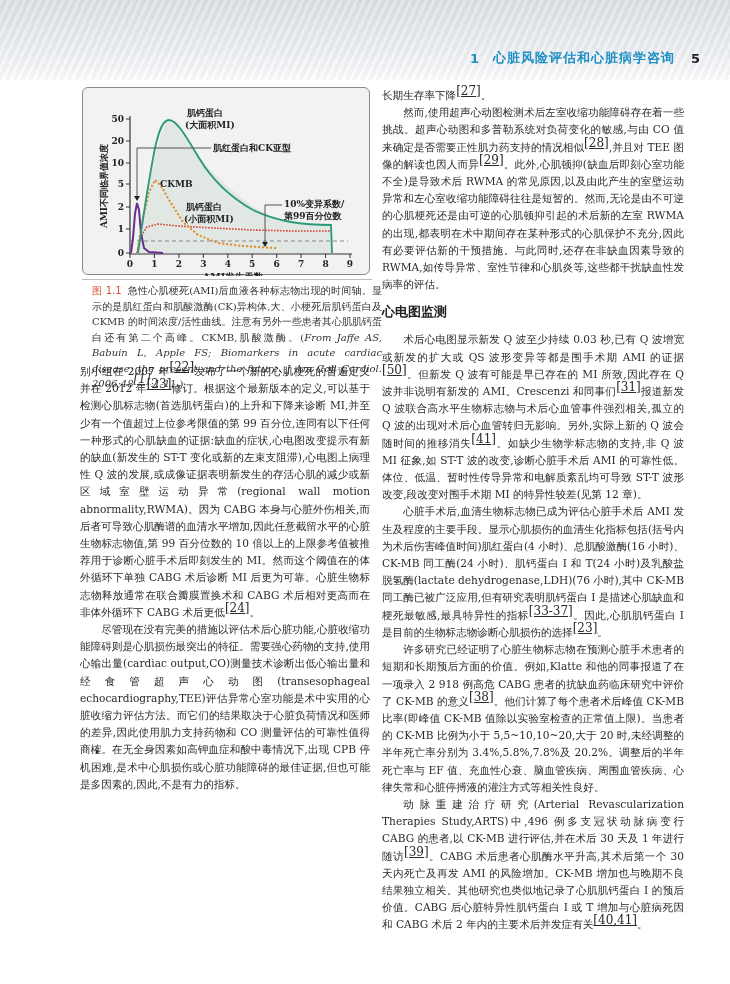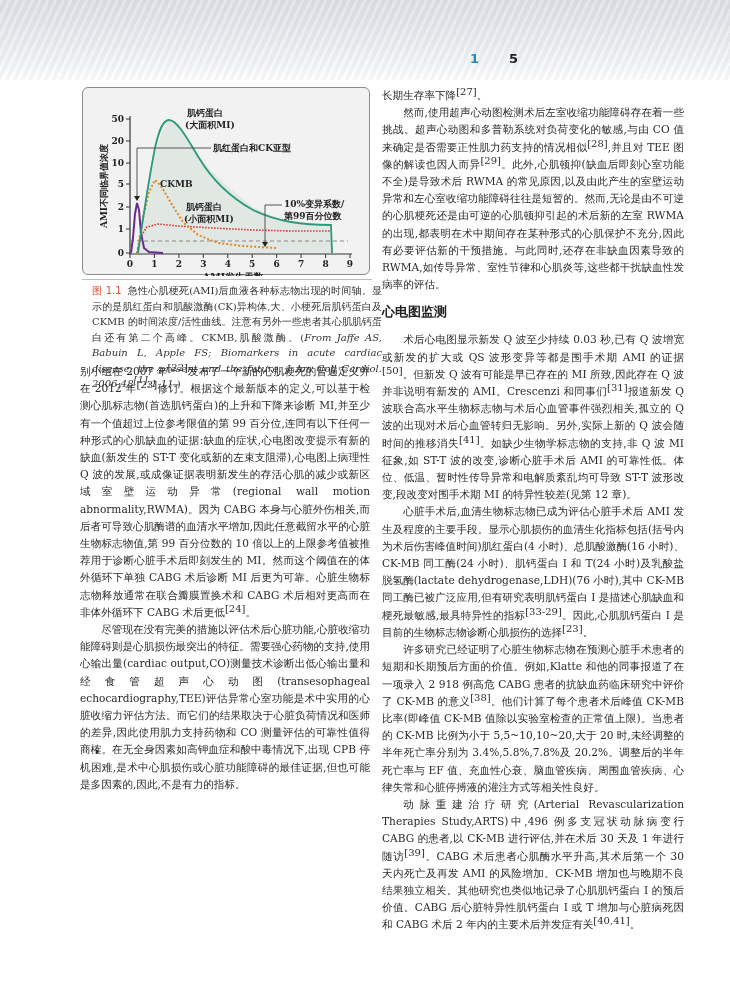--- a/index.html
+++ b/index.html
@@ -22,39 +22,40 @@
     .running-head .chap-num { color: #1d8fc4; margin-right: 14px; }
     .running-head .chap-title { color: #1d8fc4; letter-spacing: 1px; }
     .running-head .page-num { color: #222; margin-left: 16px; }
 
     .col { position: absolute; font-size: 10.6px; line-height: 17.2px; text-align: justify; color: #2a2a2a; }
     .col-left { left: 80px; top: 363px; width: 290px; }
     .col-right { left: 382px; top: 87px; width: 302px; }
     .col p { margin: 0; text-indent: 2em; }
     .col p.noindent { text-indent: 0; }
     .col h3 { font-family: Liberation Serif, serif; font-size: 13px; font-weight: bold; color: #222; margin: 10px 0 10px 0; line-height: 18px; }
-    sup { font-size: 10px; vertical-align: 4px; line-height: 0; }
+    sup { font-size: 12px; vertical-align: 4px; line-height: 0; text-decoration: underline; }
 
     .figure-box {
       position: absolute; left: 82px; top: 87px; width: 288px; height: 188px;
       border: 1.5px solid #8a8a8a; border-radius: 6px; background: #f2f2f2;
     }
     .figure-box svg { position: absolute; left: 0; top: 0; }
 
     .caption { position: absolute; left: 92px; top: 283px; width: 290px; font-size: 10px; line-height: 15.5px; color: #333; text-align: justify; }
     .caption .fig-label { color: #d9502f; font-family: "DejaVu Sans", "Liberation Sans", sans-serif; margin-right: 6px; }
     .caption .ital { font-style: italic; }
     .caption-rule { position: absolute; left: 82px; top: 279px; width: 290px; height: 1px; background: #bbb; }
   </style>
 </head>
 <body>
 
 <div class="header-band"></div>
 <div class="running-head">
   <span class="chap-num">1</span>
+  <span class="chap-title">心脏风险评估和心脏病学咨询</span>
   <span class="page-num">5</span>
 </div>
 
 <div class="figure-box">
   <svg width="288" height="188" viewBox="0 0 288 188" font-family="DejaVu Serif, serif">
 
     <path d="M55,165 L62,119 L70,75 L78,46 L85,32 L95,36 L110,60 L125,80 L145,99 L170,119 L195,131 L220,136 L248,137 L249,137 L249,165 Z" fill="#dfe6e1" opacity="0.9"></path>
 
     <line x1="47" y1="28" x2="47" y2="166" stroke="#333" stroke-width="1.2"></line>
     <line x1="46" y1="166" x2="269" y2="166" stroke="#333" stroke-width="1.2"></line>
@@ -133,16 +134,16 @@
 <div class="col col-left">
   <p class="noindent">别小组在 2007 年<sup>[22]</sup>发布了一个新的心肌梗死的普遍定义并在 2012 年<sup>[23]</sup>修订。根据这个最新版本的定义,可以基于检测心肌标志物(首选肌钙蛋白)的上升和下降来诊断 MI,并至少有一个值超过上位参考限值的第 99 百分位,连同有以下任何一种形式的心肌缺血的证据:缺血的症状,心电图改变提示有新的缺血(新发生的 ST-T 变化或新的左束支阻滞),心电图上病理性 Q 波的发展,或成像证据表明新发生的存活心肌的减少或新区域室壁运动异常(regional wall motion abnormality,RWMA)。因为 CABG 本身与心脏外伤相关,而后者可导致心肌酶谱的血清水平增加,因此任意截留水平的心脏生物标志物值,第 99 百分位数的 10 倍以上的上限参考值被推荐用于诊断心脏手术后即刻发生的 MI。然而这个阈值在的体外循环下单独 CABG 术后诊断 MI 后更为可靠。心脏生物标志物释放通常在联合瓣膜置换术和 CABG 术后相对更高而在非体外循环下 CABG 术后更低<sup>[24]</sup>。</p>
   <p>尽管现在没有完美的措施以评估术后心脏功能,心脏收缩功能障碍则是心肌损伤最突出的特征。需要强心药物的支持,使用心输出量(cardiac output,CO)测量技术诊断出低心输出量和经食管超声心动图(transesophageal echocardiography,TEE)评估异常心室功能是术中实用的心脏收缩力评估方法。而它们的结果取决于心脏负荷情况和医师的差异,因此使用肌力支持药物和 CO 测量评估的可靠性值得商榷。在无全身因素如高钾血症和酸中毒情况下,出现 CPB 停机困难,是术中心肌损伤或心脏功能障碍的最佳证据,但也可能是多因素的,因此,不是有力的指标。</p>
 </div>
 
 <div class="col col-right">
   <p class="noindent">长期生存率下降<sup>[27]</sup>。</p>
   <p>然而,使用超声心动图检测术后左室收缩功能障碍存在着一些挑战。超声心动图和多普勒系统对负荷变化的敏感,与由 CO 值来确定是否需要正性肌力药支持的情况相似<sup>[28]</sup>,并且对 TEE 图像的解读也因人而异<sup>[29]</sup>。此外,心肌顿抑(缺血后即刻心室功能不全)是导致术后 RWMA 的常见原因,以及由此产生的室壁运动异常和左心室收缩功能障碍往往是短暂的。然而,无论是由不可逆的心肌梗死还是由可逆的心肌顿抑引起的术后新的左室 RWMA 的出现,都表明在术中期间存在某种形式的心肌保护不充分,因此有必要评估新的干预措施。与此同时,还存在非缺血因素导致的 RWMA,如传导异常、室性节律和心肌炎等,这些都干扰缺血性发病率的评估。</p>
   <h3>心电图监测</h3>
   <p>术后心电图显示新发 Q 波至少持续 0.03 秒,已有 Q 波增宽或新发的扩大或 QS 波形变异等都是围手术期 AMI 的证据<sup>[50]</sup>。但新发 Q 波有可能是早已存在的 MI 所致,因此存在 Q 波并非说明有新发的 AMI。Crescenzi 和同事们<sup>[31]</sup>报道新发 Q 波联合高水平生物标志物与术后心血管事件强烈相关,孤立的 Q 波的出现对术后心血管转归无影响。另外,实际上新的 Q 波会随时间的推移消失<sup>[41]</sup>。如缺少生物学标志物的支持,非 Q 波 MI 征象,如 ST-T 波的改变,诊断心脏手术后 AMI 的可靠性低。体位、低温、暂时性传导异常和电解质紊乱均可导致 ST-T 波形改变,段改变对围手术期 MI 的特异性较差(见第 12 章)。</p>
-  <p>心脏手术后,血清生物标志物已成为评估心脏手术后 AMI 发生及程度的主要手段。显示心肌损伤的血清生化指标包括(括号内为术后伤害峰值时间)肌红蛋白(4 小时)、总肌酸激酶(16 小时)、CK-MB 同工酶(24 小时)、肌钙蛋白 I 和 T(24 小时)及乳酸盐脱氢酶(lactate dehydrogenase,LDH)(76 小时),其中 CK-MB 同工酶已被广泛应用,但有研究表明肌钙蛋白 I 是描述心肌缺血和梗死最敏感,最具特异性的指标<sup>[33-29]</sup>。因此,心肌肌钙蛋白 I 是目前的生物标志物诊断心肌损伤的选择<sup>[23]</sup>。</p>
+  <p>心脏手术后,血清生物标志物已成为评估心脏手术后 AMI 发生及程度的主要手段。显示心肌损伤的血清生化指标包括(括号内为术后伤害峰值时间)肌红蛋白(4 小时)、总肌酸激酶(16 小时)、CK-MB 同工酶(24 小时)、肌钙蛋白 I 和 T(24 小时)及乳酸盐脱氢酶(lactate dehydrogenase,LDH)(76 小时),其中 CK-MB 同工酶已被广泛应用,但有研究表明肌钙蛋白 I 是描述心肌缺血和梗死最敏感,最具特异性的指标<sup>[33-37]</sup>。因此,心肌肌钙蛋白 I 是目前的生物标志物诊断心肌损伤的选择<sup>[23]</sup>。</p>
   <p>许多研究已经证明了心脏生物标志物在预测心脏手术患者的短期和长期预后方面的价值。例如,Klatte 和他的同事报道了在一项录入 2 918 例高危 CABG 患者的抗缺血药临床研究中评价了 CK-MB 的意义<sup>[38]</sup>。他们计算了每个患者术后峰值 CK-MB 比率(即峰值 CK-MB 值除以实验室检查的正常值上限)。当患者的 CK-MB 比例为小于 5,5~10,10~20,大于 20 时,未经调整的半年死亡率分别为 3.4%,5.8%,7.8%及 20.2%。调整后的半年死亡率与 EF 值、充血性心衰、脑血管疾病、周围血管疾病、心律失常和心脏停搏液的灌注方式等相关性良好。</p>
   <p>动脉重建治疗研究(Arterial Revascularization Therapies Study,ARTS)中,496 例多支冠状动脉病变行 CABG 的患者,以 CK-MB 进行评估,并在术后 30 天及 1 年进行随访<sup>[39]</sup>。CABG 术后患者心肌酶水平升高,其术后第一个 30 天内死亡及再发 AMI 的风险增加。CK-MB 增加也与晚期不良结果独立相关。其他研究也类似地记录了心肌肌钙蛋白 I 的预后价值。CABG 后心脏特异性肌钙蛋白 I 或 T 增加与心脏病死因和 CABG 术后 2 年内的主要术后并发症有关<sup>[40,41]</sup>。</p>
 </div>
 
 </body></html>

